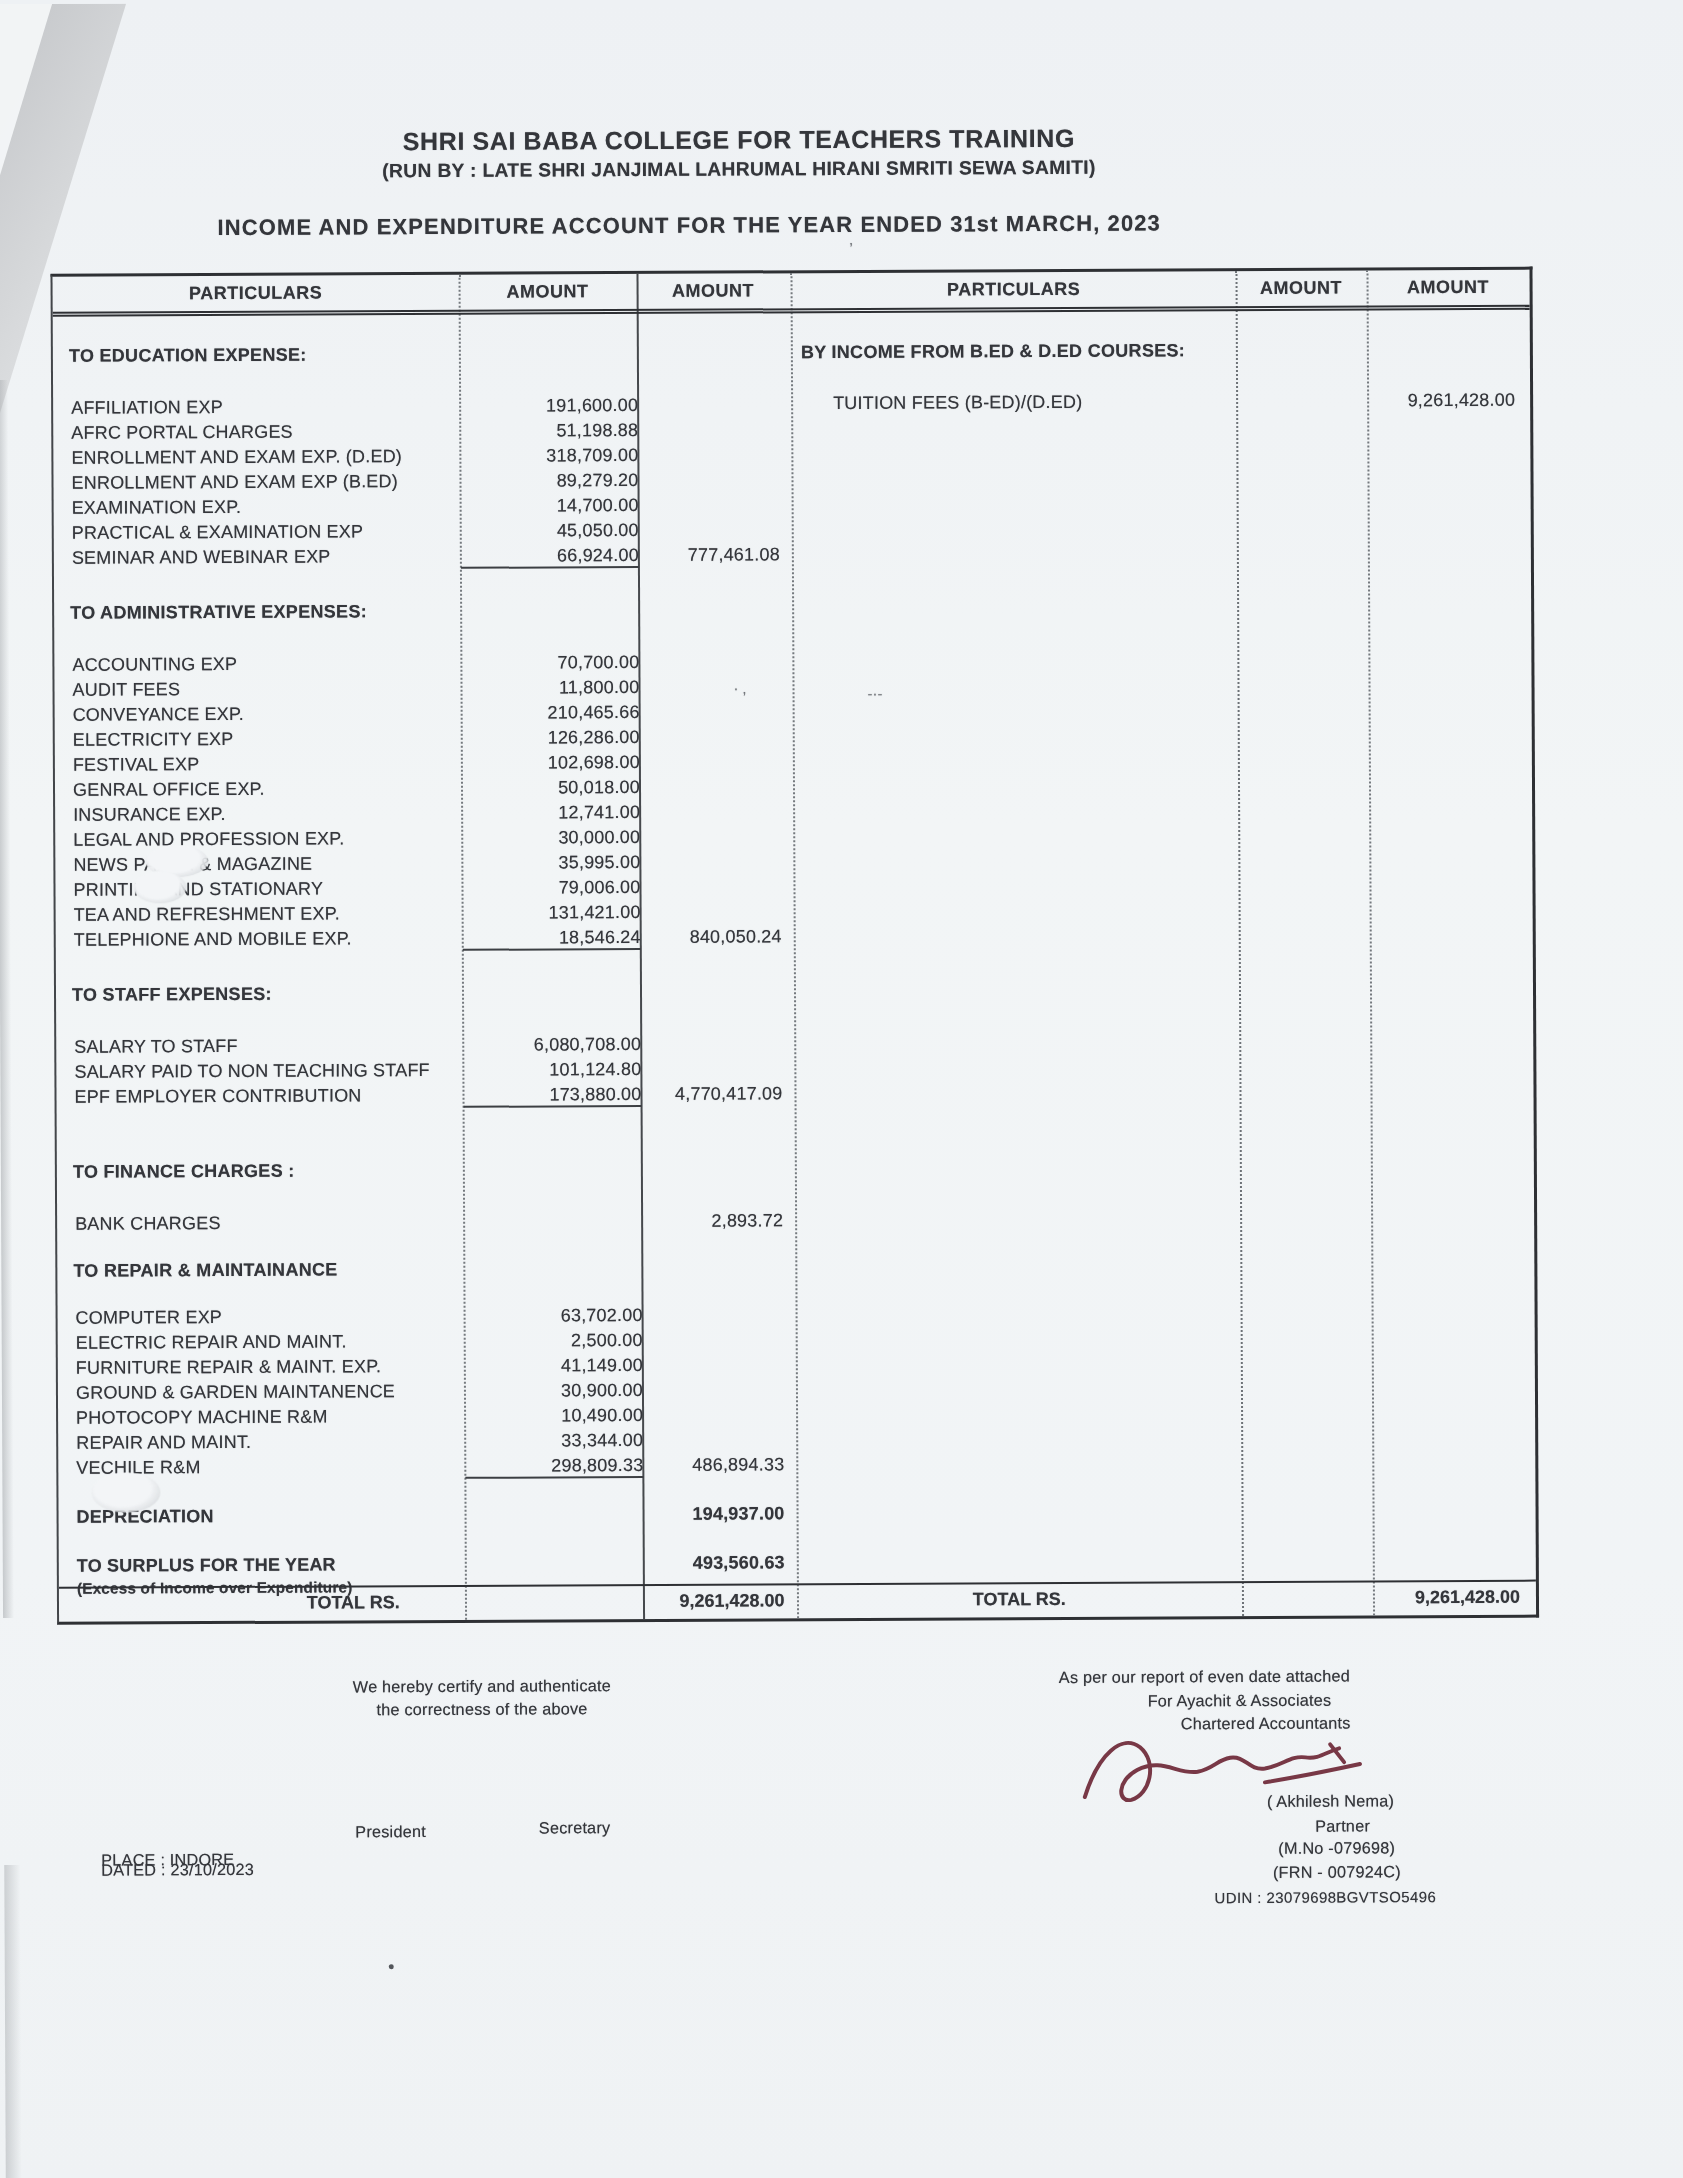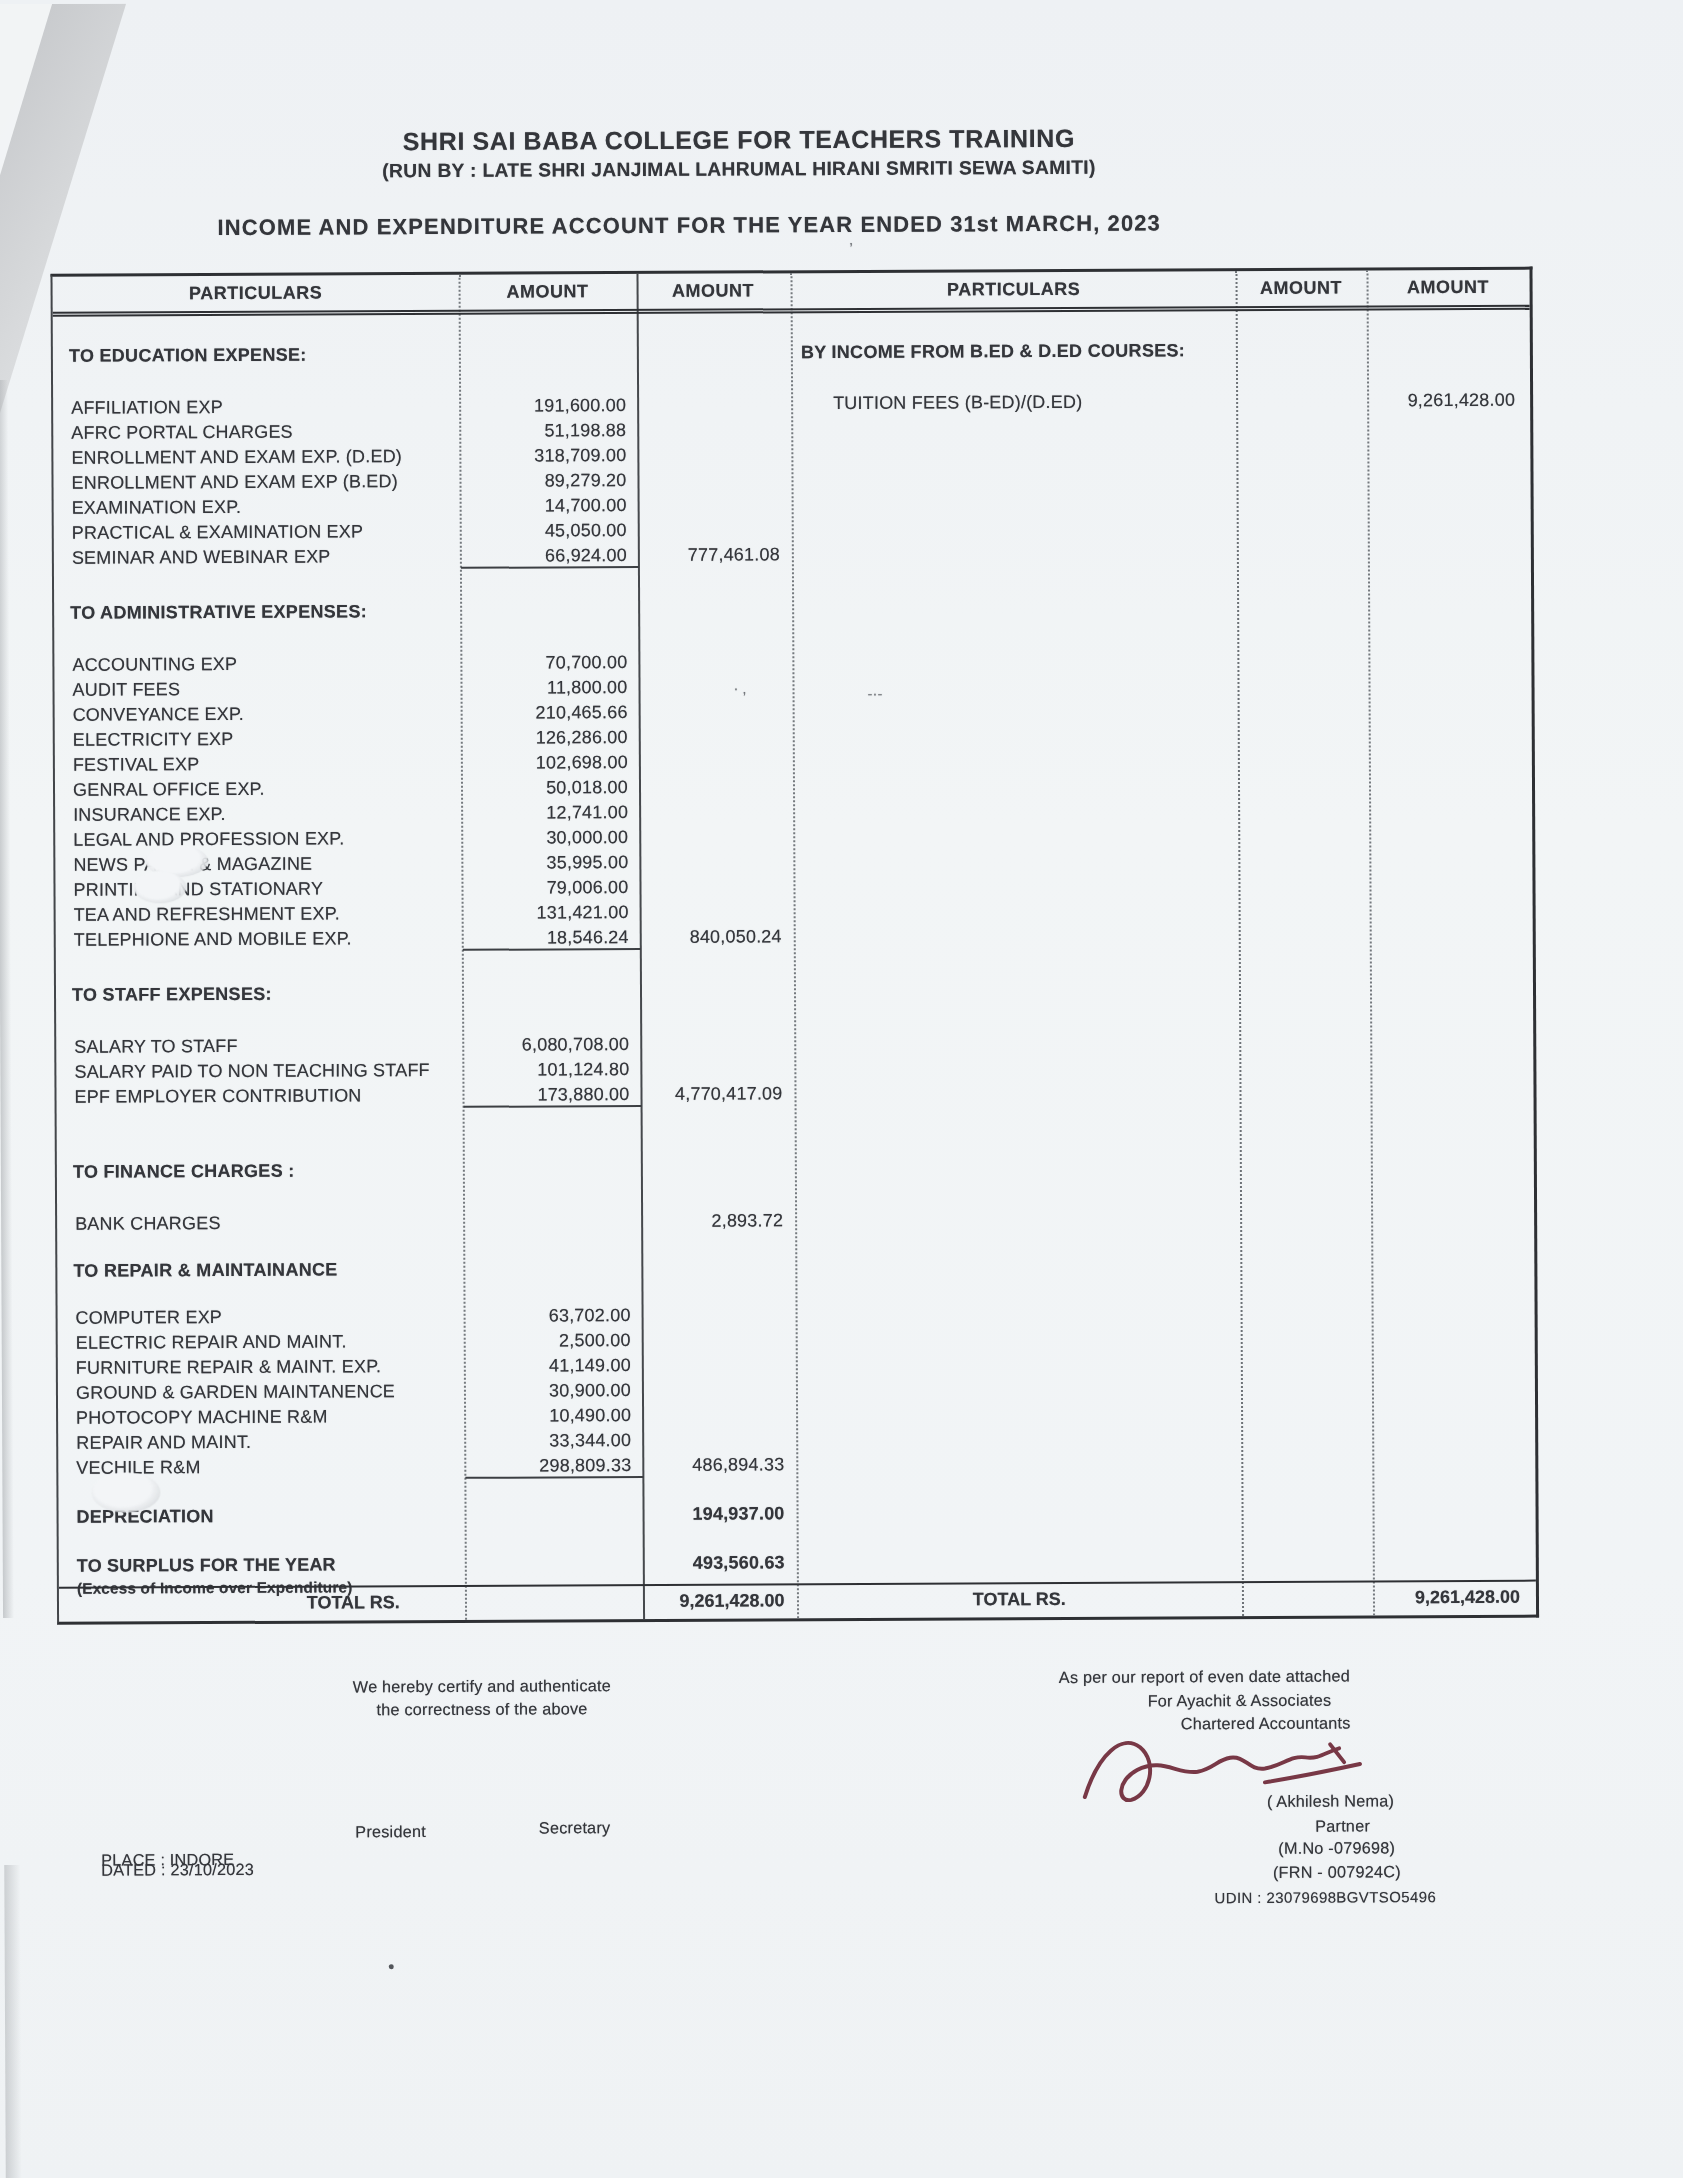--- a/index.html
+++ b/index.html
@@ -66,21 +66,21 @@
   .sec-title{font-weight:700;font-size:18px;height:25px;line-height:25px;
     margin:30px 0 27px;padding-left:6px;letter-spacing:0.3px;white-space:nowrap;}
   #exp-body .section:nth-of-type(1) .sec-title{margin-top:32px;}
   #exp-body .section:nth-of-type(4) .sec-title{margin-top:50px;}
   #exp-body .section:nth-of-type(5) .sec-title{margin-top:22px;margin-bottom:22px;}
   #exp-body .section:nth-of-type(6){margin-top:20px;}
   #exp-body .section:nth-of-type(6) .row{margin-top:24px;}
   #inc-body .sec-title{margin:32px 0 26px;padding-left:8px;}
   .row{display:flex;height:25px;line-height:25px;}
   .row .lbl{flex:1;padding-left:8px;white-space:nowrap;overflow:visible;}
-  .row .a1{width:178px;text-align:right;padding-right:12px;box-sizing:border-box;white-space:nowrap;}
+  .row .a1{width:178px;text-align:right;box-sizing:border-box;white-space:nowrap;}
   .row .a2{width:153px;text-align:right;padding-right:12px;box-sizing:border-box;white-space:nowrap;}
   #inc-body .row .lbl{padding-left:40px;}
   #inc-body .row .a1{width:131px;}
   #inc-body .row .a2{width:163px;padding-right:16px;}
   .row.u .a1{border-bottom:2.5px solid #3c3f43;}
   .row.b{font-weight:700;}
   .row.note-row{height:23px;line-height:20px;font-weight:700;font-size:15.3px;margin-top:-2px;}
   #exp-body .section:nth-of-type(6) .row.note-row{margin-top:0;}
   
   .total-row{position:absolute;left:0;right:0;bottom:0;height:33px;

